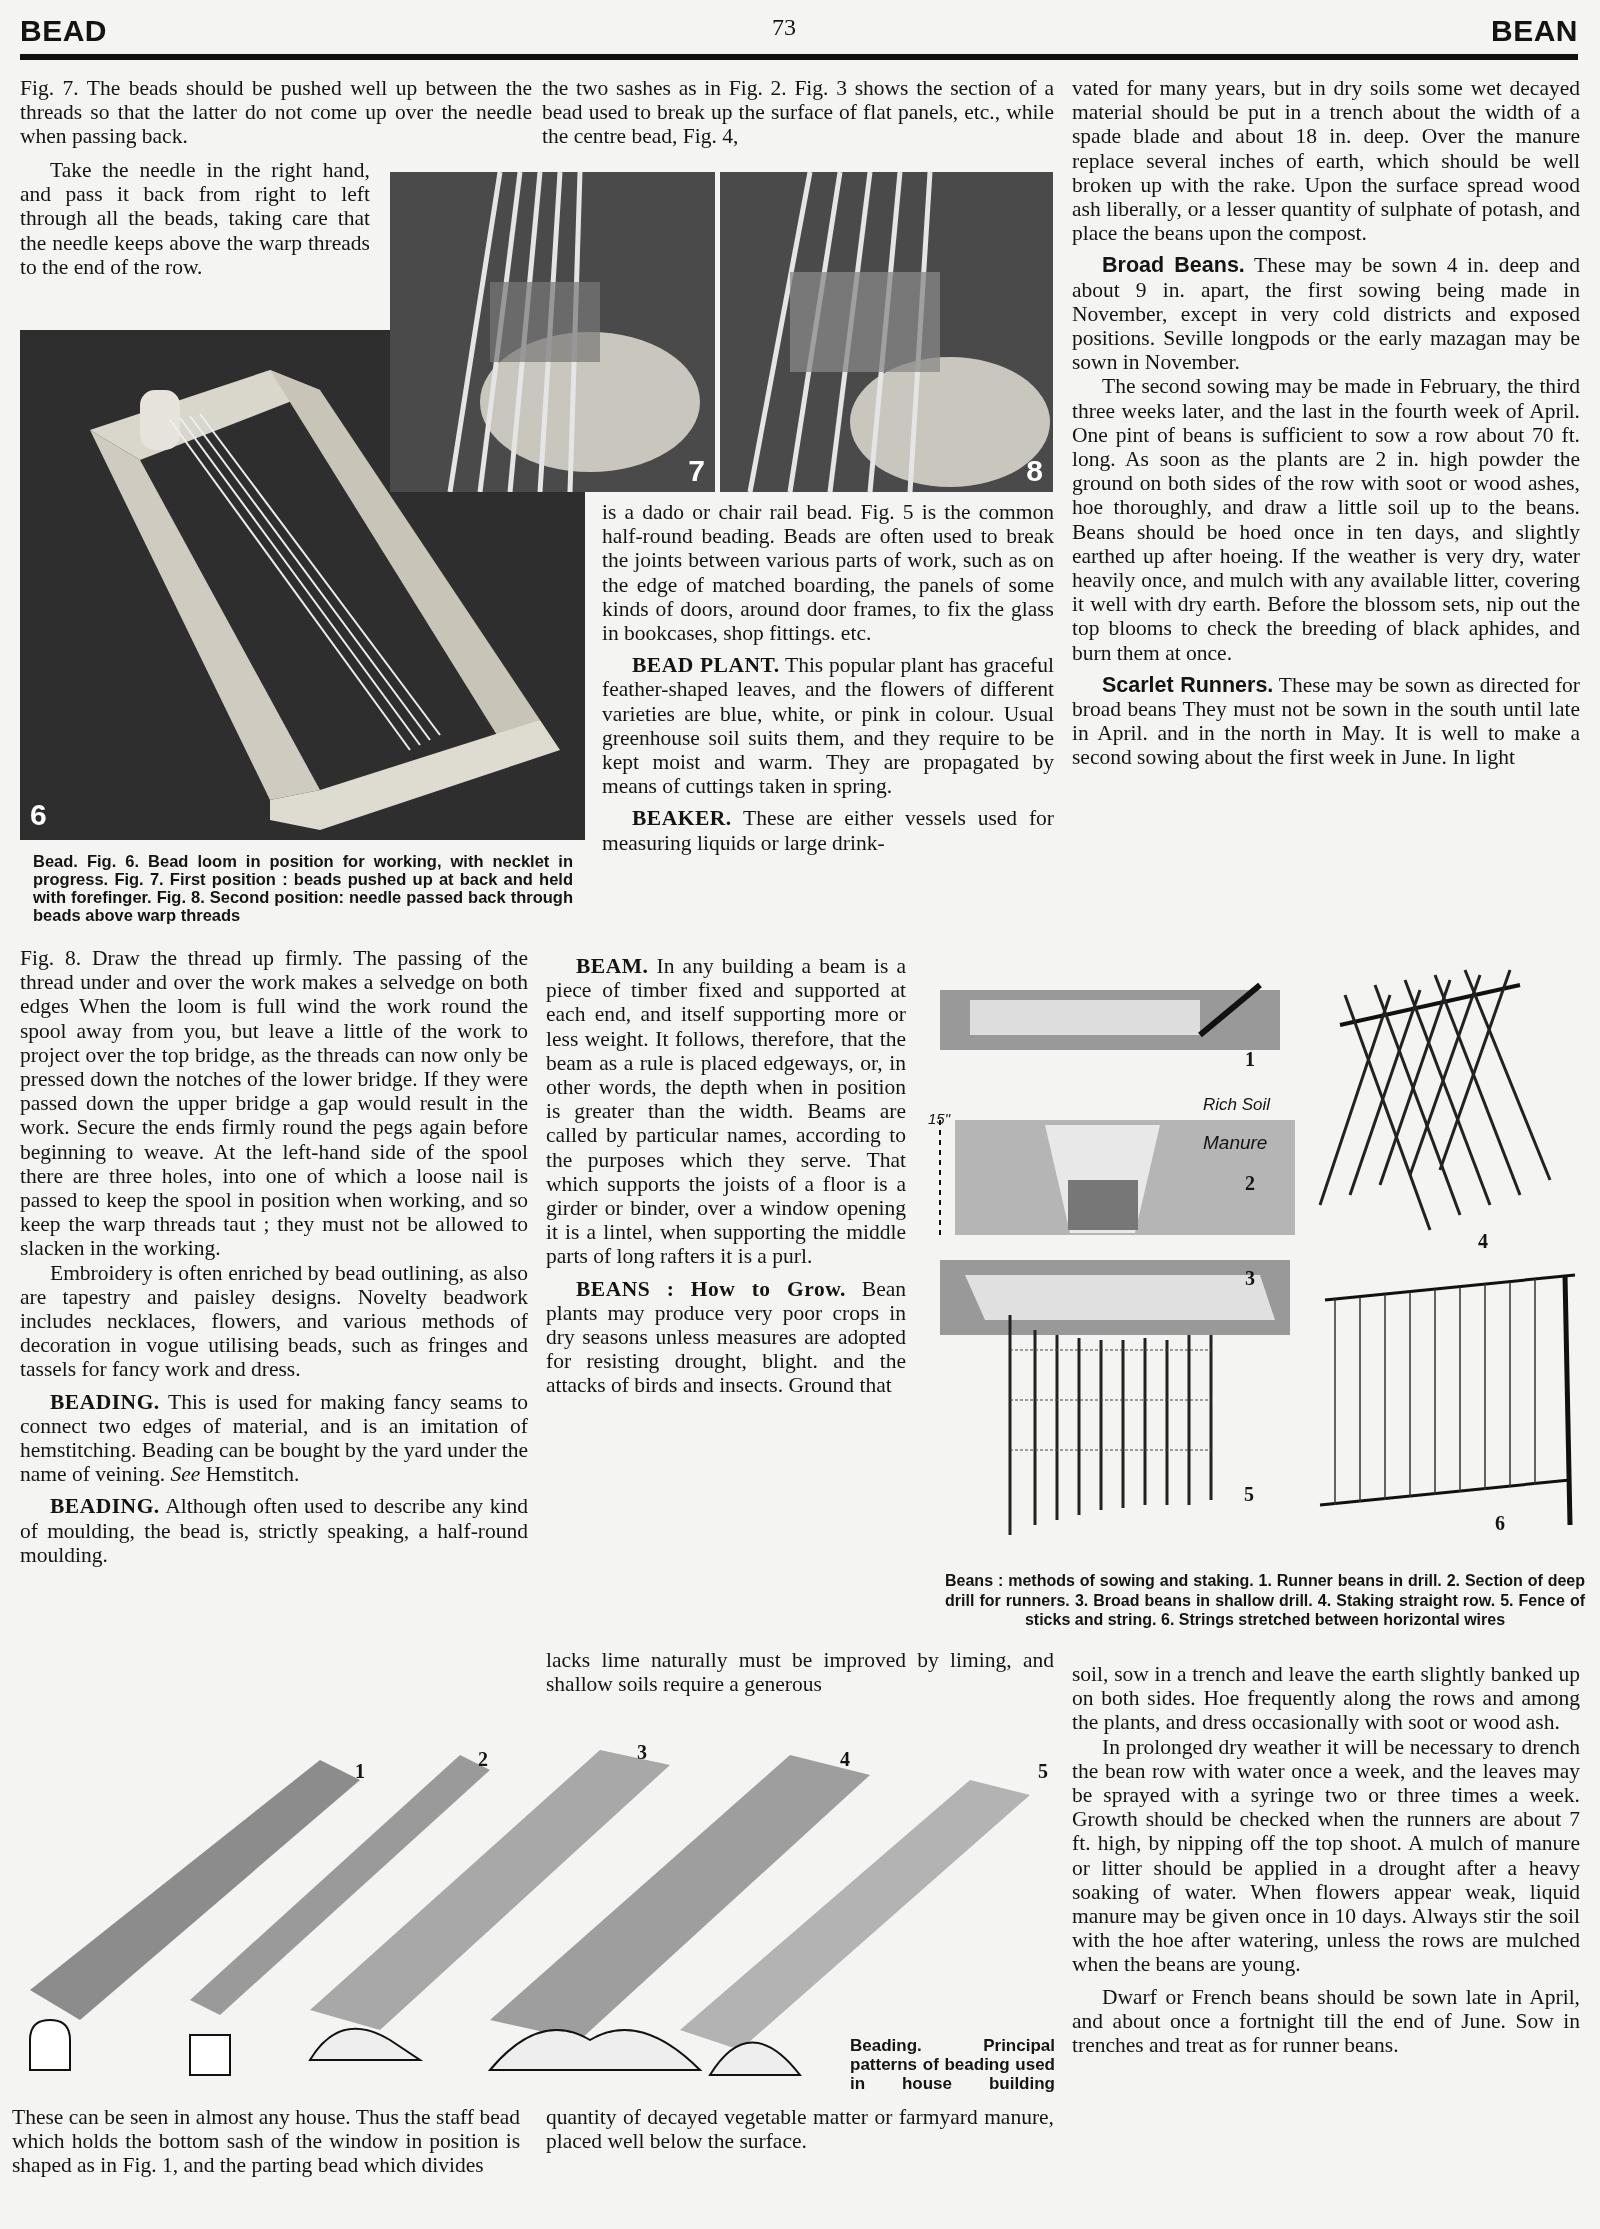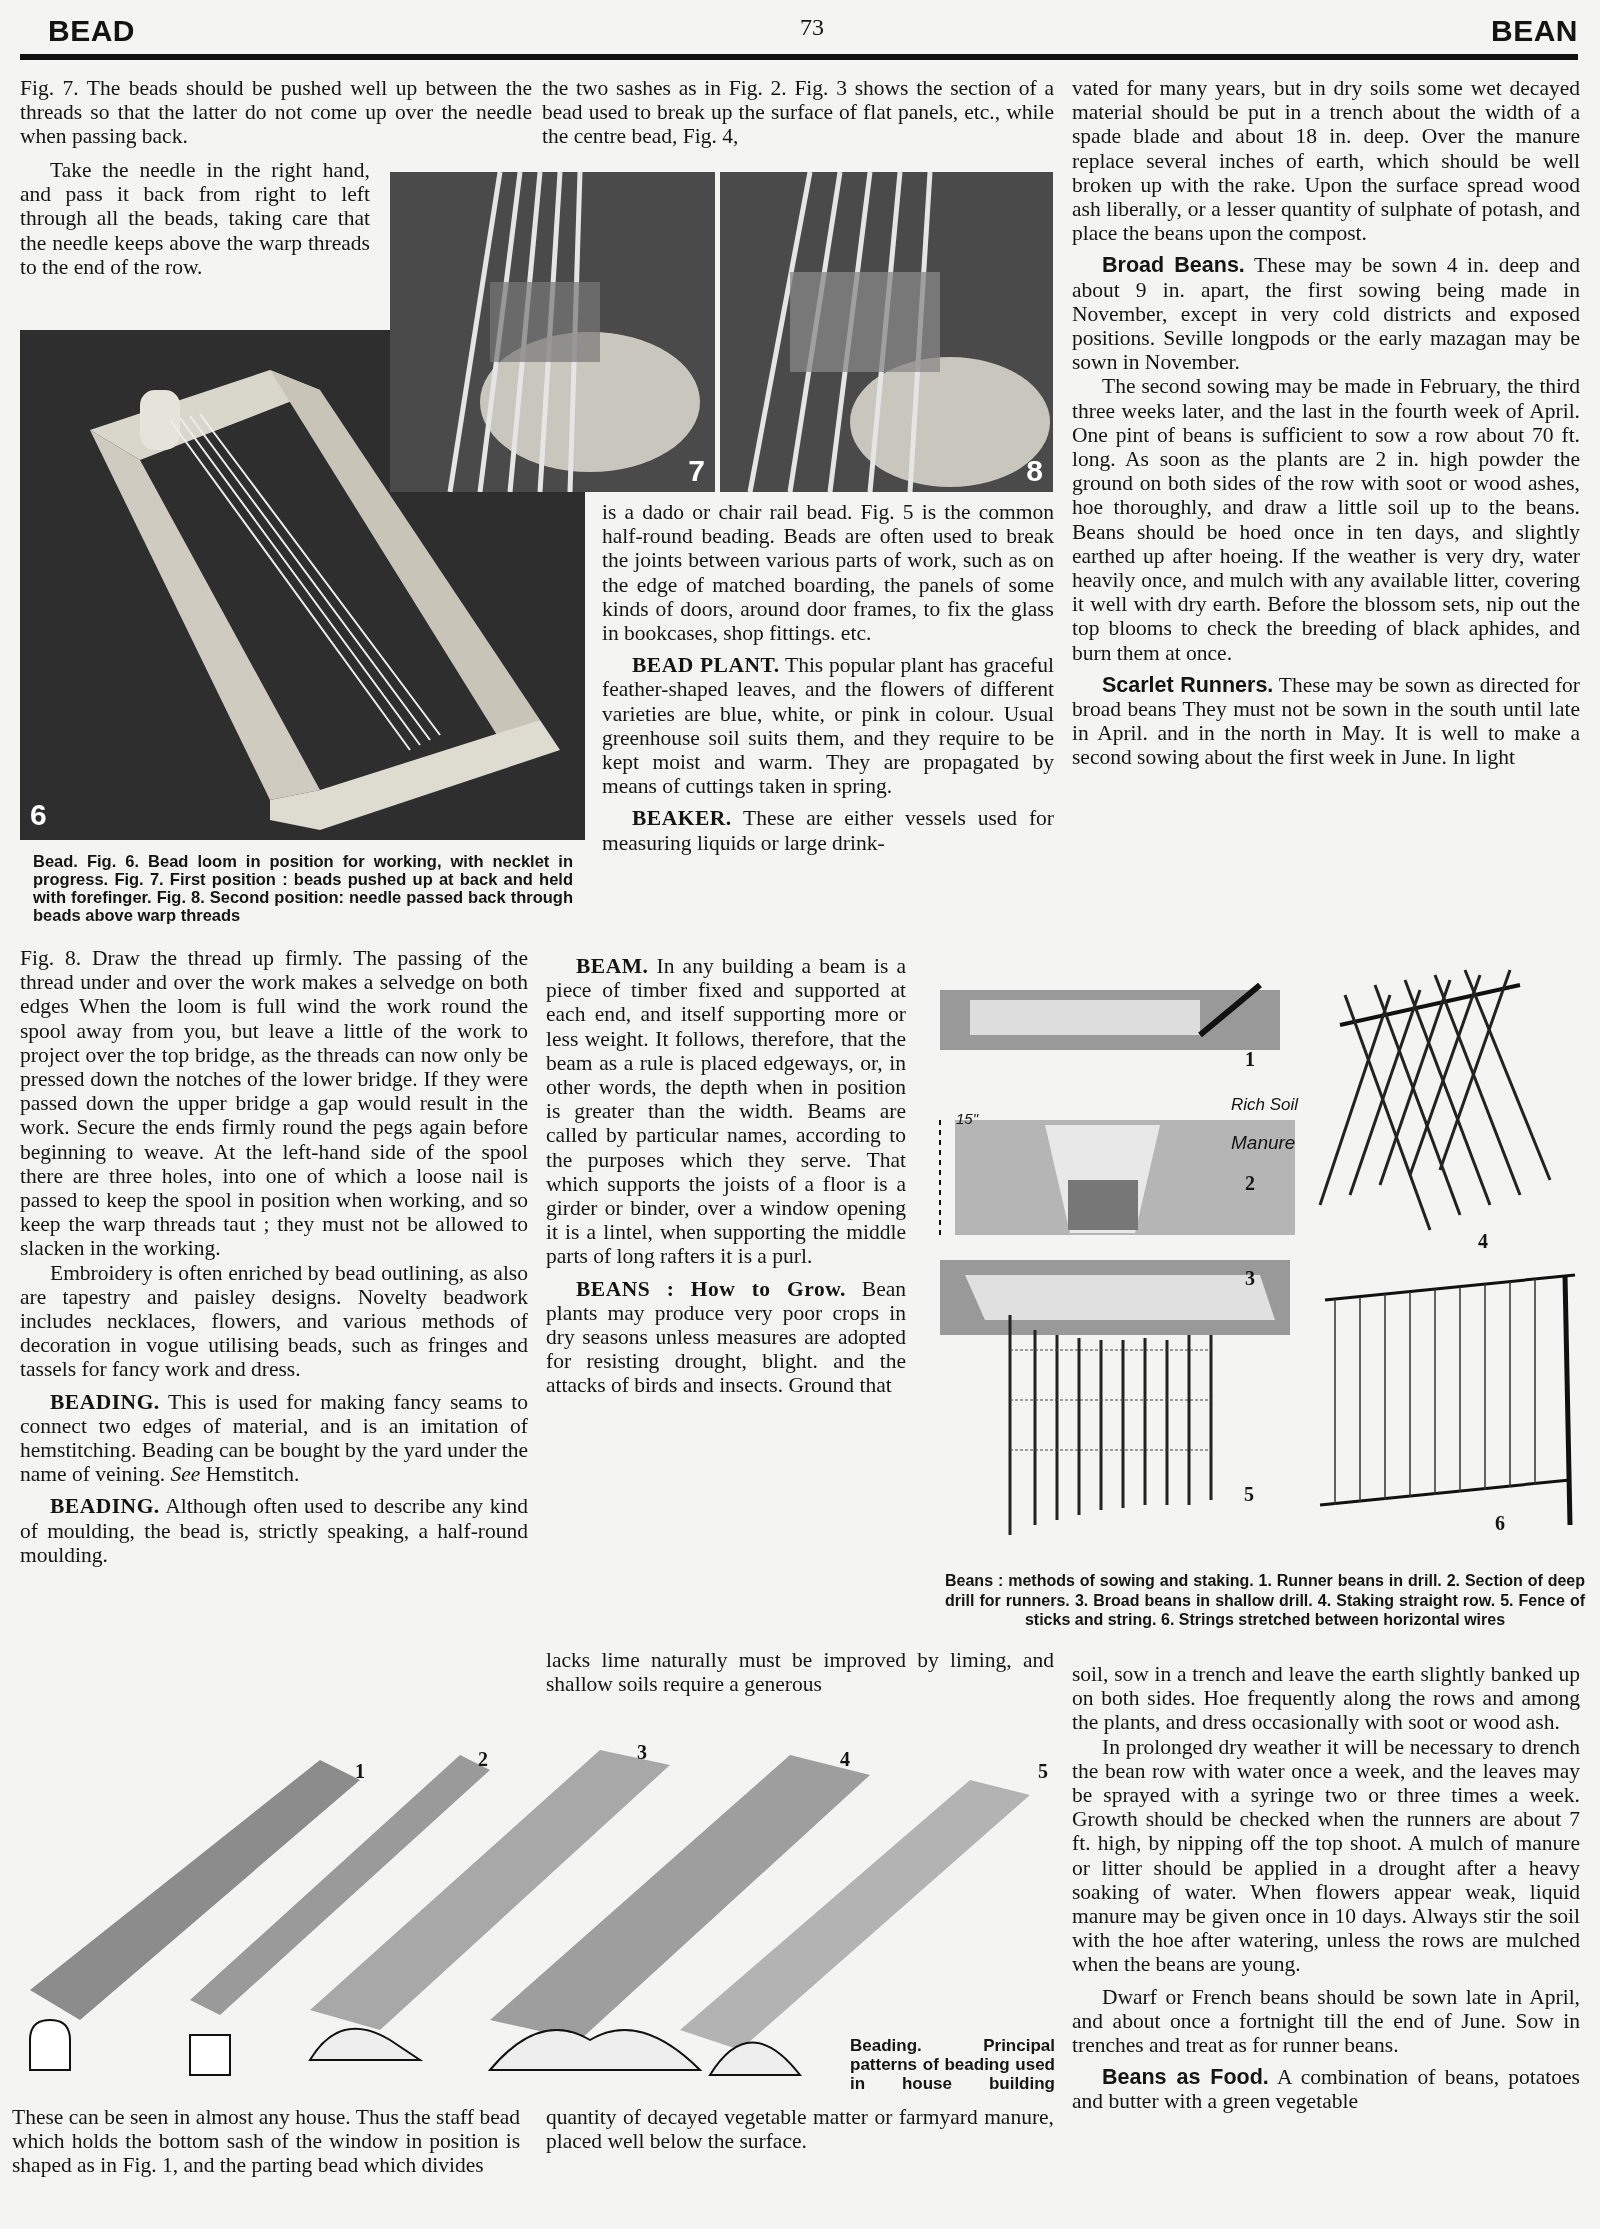--- a/index.html
+++ b/index.html
@@ -1,18 +1,18 @@
 <!DOCTYPE html>
 <html><head>
 <meta charset="utf-8">
 <style>
   html, body { margin:0; padding:0; }
   body { width:1600px; height:2229px; background:#f4f4f2; position:relative; overflow:hidden;
          font-family:"Liberation Serif","DejaVu Serif",serif; color:#141414; }
-  .abs { position:absolute;margin-left:28px; }
+  .abs { position:absolute; }
   .hdr { font-family:"Liberation Sans","DejaVu Sans",sans-serif; font-weight:bold; font-size:30px; letter-spacing:0.5px; }
   .rule { position:absolute; left:20px; width:1558px; height:6px; background:#111; top:54px; }
   .col { position:absolute; font-size:21.5px; line-height:24.2px; text-align:justify; }
   .col p { margin:0; }
   .ind { text-indent:30px; }
   .gap { margin-top:8px !important; }
   .head { font-weight:bold; letter-spacing:0.5px; }
   .bhead { font-family:"Liberation Sans","DejaVu Sans",sans-serif; font-weight:bold; }
   .cap { font-family:"Liberation Sans","DejaVu Sans",sans-serif; font-weight:bold; font-size:16.5px; line-height:18px; position:absolute; }
   .photo { position:absolute; background:#3a3a3a; overflow:hidden; }
@@ -210,14 +210,13 @@
 <div class="col" style="left:1072px;top:76px;width:508px;">
   <p>vated for many years, but in dry soils some wet decayed material should be put in a trench about the width of a spade blade and about 18 in. deep.  Over the manure replace several inches of earth, which should be well broken up with the rake.  Upon the surface spread wood ash liberally, or a lesser quantity of sulphate of potash, and place the beans upon the compost.</p>
   <p class="ind gap"><span class="bhead">Broad Beans.</span> <span>These may be sown 4 in. deep and about 9 in. apart, the first sowing being made in November, except in very cold districts and exposed positions.  Seville longpods or the early mazagan may be sown in November.</span></p>
   <p class="ind">The second sowing may be made in February, the third three weeks later, and the last in the fourth week of April.  One pint of beans is sufficient to sow a row about 70 ft. long.  As soon as the plants are 2 in. high powder the ground on both sides of the row with soot or wood ashes, hoe thoroughly, and draw a little soil up to the beans.  Beans should be hoed once in ten days, and slightly earthed up after hoeing.  If the weather is very dry, water heavily once, and mulch with any available litter, covering it well with dry earth.  Before the blossom sets, nip out the top blooms to check the breeding of black aphides, and burn them at once.</p>
   <p class="ind gap"><span class="bhead">Scarlet Runners.</span> <span>These may be sown as directed for broad beans  They must not be sown in the south until late in April. and in the north in May.  It is well to make a second sowing about the first week in June.  In light</span></p>
 </div>
 <div class="col" style="left:1072px;top:1662px;width:508px;">
   <p>soil, sow in a trench and leave the earth slightly banked up on both sides.  Hoe frequently along the rows and among the plants, and dress occasionally with soot or wood ash.</p>
   <p class="ind">In prolonged dry weather it will be necessary to drench the bean row with water once a week, and the leaves may be sprayed with a syringe two or three times a week.  Growth should be checked when the runners are about 7 ft. high, by nipping off the top shoot.  A mulch of manure or litter should be applied in a drought after a heavy soaking of water. When flowers appear weak, liquid manure may be given once in 10 days.  Always stir the soil with the hoe after watering, unless the rows are mulched when the beans are young.</p>
   <p class="ind gap">Dwarf or French beans should be sown late in April, and about once a fortnight till the end of June.  Sow in trenches and treat as for runner beans.</p>
-  <p class="ind gap"><span class="bhead">Beans as Food.</span> <span>A combination of beans, potatoes and butter with a green vegetable</span></p>
 </div>
 
 </body></html>

